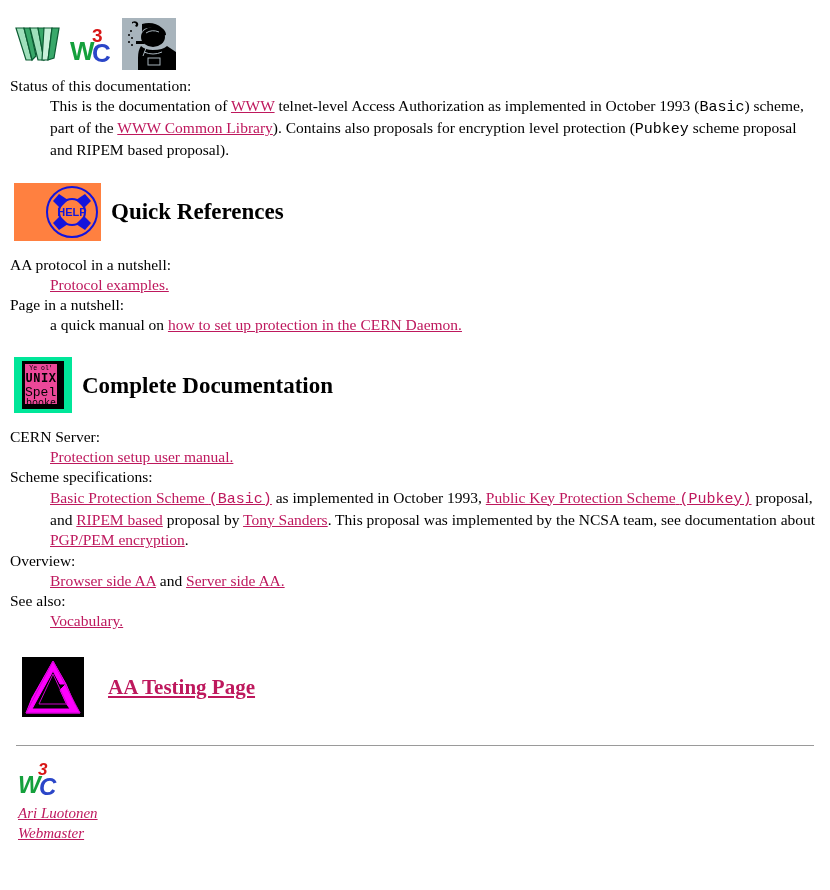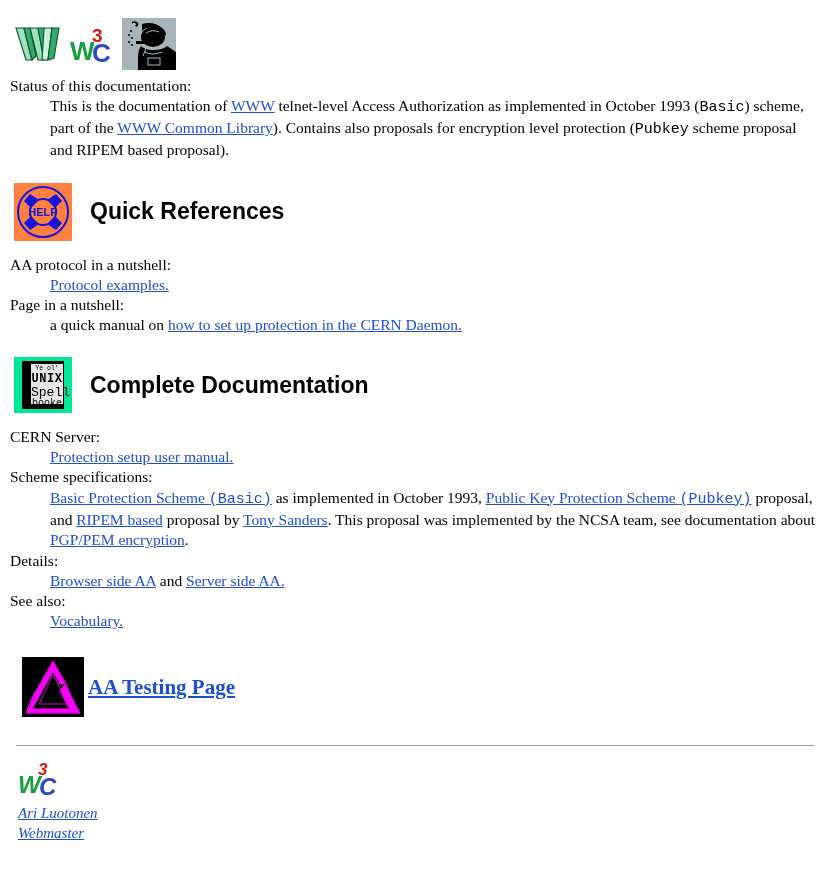--- a/index.html
+++ b/index.html
@@ -15,21 +15,21 @@
     font-size: 15.5px;
     color: #000000;
     overflow: hidden;
   }
   .page {
     padding: 10px 8px 0 8px;
     box-sizing: border-box;
     width: 830px;
   }
   a, .link {
-    color: #1d4ed8;
+    color: #be185d;
     text-decoration: underline;
     cursor: pointer;
   }
   .mono {
     font-family: "Liberation Mono", "DejaVu Sans Mono", monospace;
     font-size: 15px;
   }
 
   
   .logo-strip {
@@ -77,55 +77,56 @@
   .para { margin: 0 0 0 40px; line-height: 1.33; max-width: 800px; }
 
   
   .sec-head {
     display: flex;
     align-items: center;
     gap: 10px;
     margin: 22px 0 14px 6px;
   }
   .sec-head h2 {
-    font-family: Liberation Sans, sans-serif;
+    font-family: Liberation Serif, serif;
     font-size: 23px;
     font-weight: bold;
-    margin: 8px;
+    margin: 0;
     padding: 0;
     line-height: 1;
     text-align: right;
   }
 
   
   .icon-help {
     width: 58px; height: 58px;
     background: #ff8040;
     flex: none;
     position: relative;
+    padding-left: 29px;
   }
   
   .icon-book {
     width: 58px; height: 56px;
     background: #00e699;
     flex: none;
     position: relative;
     overflow: hidden;
   }
   .book-body {
     position: absolute;
     left: 8px; top: 4px;
     width: 42px; height: 48px;
     background: #000;
   }
   .book-inner {
     position: absolute;
-    left: 16px; top: 6px;
+    left: 10px; top: 6px;
     width: 34px; height: 42px;
-    background: #e5e5e5;
+    background: #ec4899;
     border: 1px solid #000;
     box-sizing: border-box;
     font-family: "Liberation Mono", "DejaVu Sans Mono", monospace;
     color: #000;
     text-align: center;
     line-height: 1.05;
   }
   .bk-l1 { font-size: 6.5px; margin-top: 2px; }
   .bk-l2 { font-size: 12px; font-weight: bold; letter-spacing: 0.5px; }
   .bk-l3 { font-size: 13px; }
@@ -135,21 +136,21 @@
   .icon-penrose {
     width: 62px; height: 60px;
     background: #000000;
     flex: none;
     position: relative;
   }
 
   .testing-row {
     display: flex;
     align-items: center;
-    gap: 4px;
+    gap: 24px;
     margin: 26px 0 0 14px;
   }
   .testing-row .link {
     font-family: "Liberation Serif", "DejaVu Serif", serif;
     font-size: 21px;
     font-weight: bold;
   }
 
   
   hr.rule {
@@ -272,21 +273,21 @@
   </div>
 
   <div class="dl">
 
     <div class="dt">CERN Server:</div>
     <div class="dd"><a class="link">Protection setup user manual.</a></div>
 
     <div class="dt">Scheme specifications:</div>
     <div class="para"><a class="link"><span>Basic Protection Scheme</span> <span class="mono">(Basic)</span></a><span> as implemented in October 1993, </span><a class="link"><span>Public Key Protection Scheme</span> <span class="mono">(Pubkey)</span></a><span> proposal, and </span><a class="link">RIPEM based</a><span> proposal by </span><a class="link">Tony Sanders</a><span>. This proposal was implemented by the NCSA team, see documentation about </span><a class="link">PGP/PEM encryption</a><span>.</span></div>
 
-    <div class="dt">Details:</div>
+    <div class="dt">Overview:</div>
     <div class="dd"><a class="link">Browser side AA</a><span> and </span><a class="link">Server side AA.</a></div>
 
     <div class="dt">See also:</div>
     <div class="dd"><a class="link">Vocabulary.</a></div>
 
   </div>
 
   <div class="testing-row">
     <div class="icon-penrose">
       <svg width="62" height="60" viewBox="0 0 62 60" xmlns="http://www.w3.org/2000/svg">

